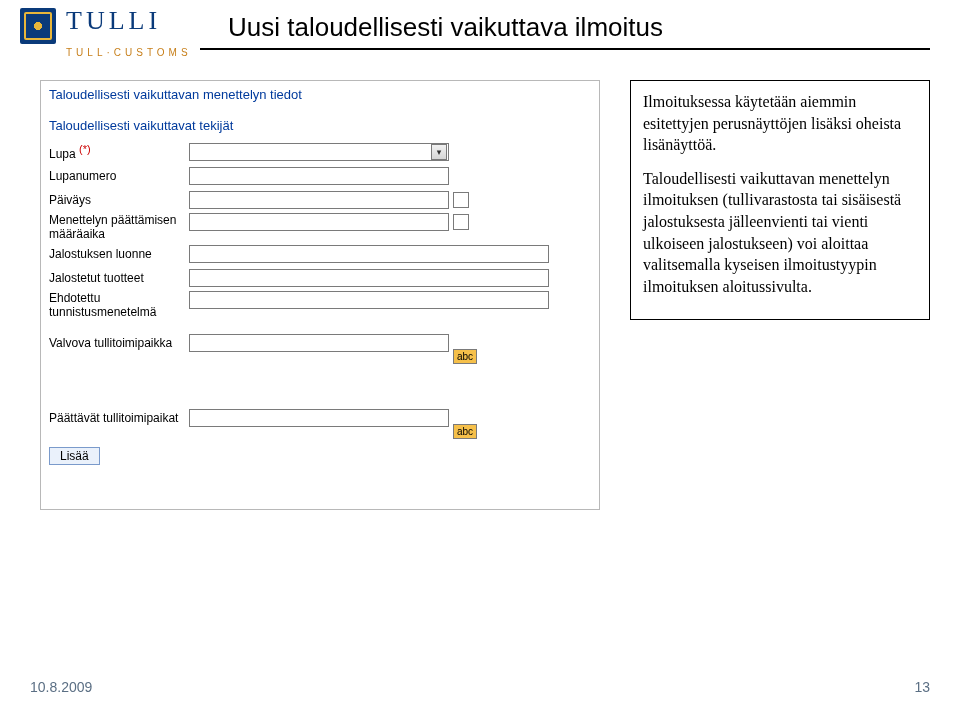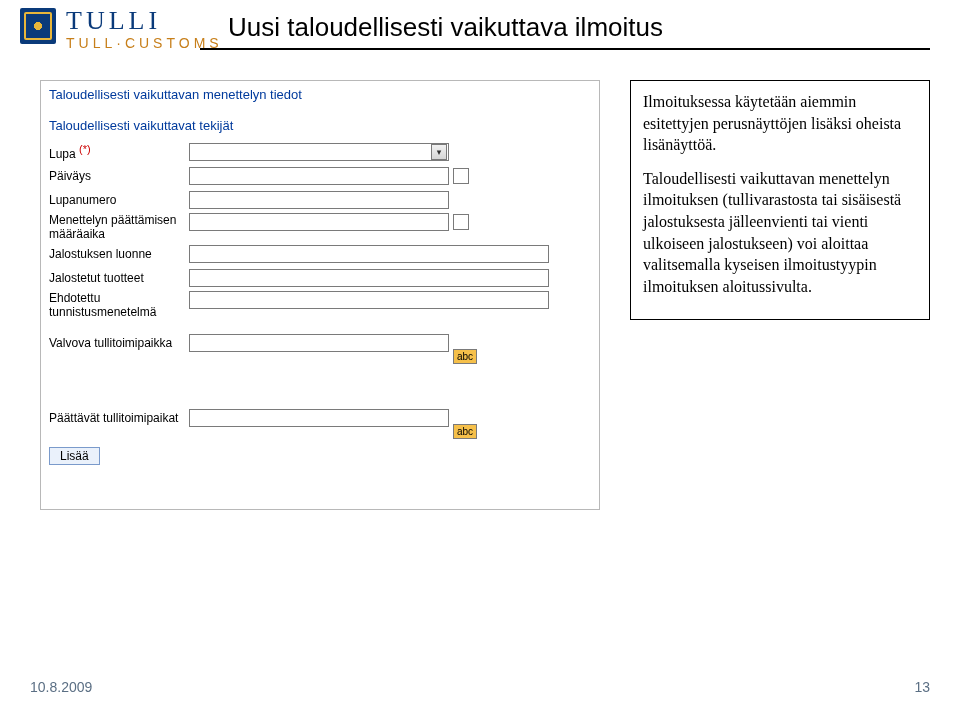--- a/index.html
+++ b/index.html
@@ -11,21 +11,21 @@
   .logo-mark {
     width: 36px; height: 36px; background: #0a3a7a; position: relative; border-radius: 2px;
   }
   .logo-mark::before {
     content: ""; position: absolute; inset: 4px; background:
       radial-gradient(circle at 50% 50%, #e8b63a 0 4px, transparent 4px);
     border: 2px solid #e8b63a; border-radius: 2px;
   }
   .logo-text { display: flex; flex-direction: column; line-height: 1; }
   .logo-text .main { font-family: "Times New Roman", serif; font-size: 26px; letter-spacing: 4px; color: #0a3a7a; font-weight: 400; }
-  .logo-text .sub { font-family: Arial, sans-serif; font-size: 14px; letter-spacing: 4px; color: #c77f1a; margin-top: 2px; }
+  .logo-text .sub { font-family: Arial, sans-serif; font-size: 10px; letter-spacing: 4px; color: #c77f1a; margin-top: 14px; }
 
   .title { position: absolute; left: 184px; top: 12px; font-size: 26px; color: #000; margin-left: 44px; }
   .title-rule { position: absolute; left: 200px; right: 30px; top: 48px; height: 2px; background: #000; }
 
   
   .form-panel {
     position: absolute; left: 40px; top: 80px; width: 560px; height: 430px;
     border: 1px solid #b8b8b8; background: #fff; font-size: 12px; color: #000;
     padding: 6px 8px 8px 8px;
   }
@@ -103,32 +103,32 @@
         <span class="star">(*)</span>
       </div>
       <div class="fcontrol">
         <div class="finput sel">
           <span class="sel-btn">▾</span>
         </div>
       </div>
     </div>
 
     <div class="form-row">
+      <div class="flabel">Lupanumero</div>
+      <div class="fcontrol">
+          <div class="finput med"></div>
+        </div>
+    </div>
+
+    <div class="form-row">
       <div class="flabel">Päiväys</div>
       <div class="fcontrol">
         <div class="finput med"></div>
         <span class="cal-ico"></span>
       </div>
-    </div>
-
-    <div class="form-row">
-      <div class="flabel">Lupanumero</div>
-      <div class="fcontrol">
-          <div class="finput med"></div>
-        </div>
     </div>
 
     <div class="form-row tall">
       <div class="flabel">
         <div>Menettelyn päättämisen</div>
         <div>määräaika</div>
       </div>
       <div class="fcontrol">
         <div class="finput med"></div>
         <span class="cal-ico"></span>

